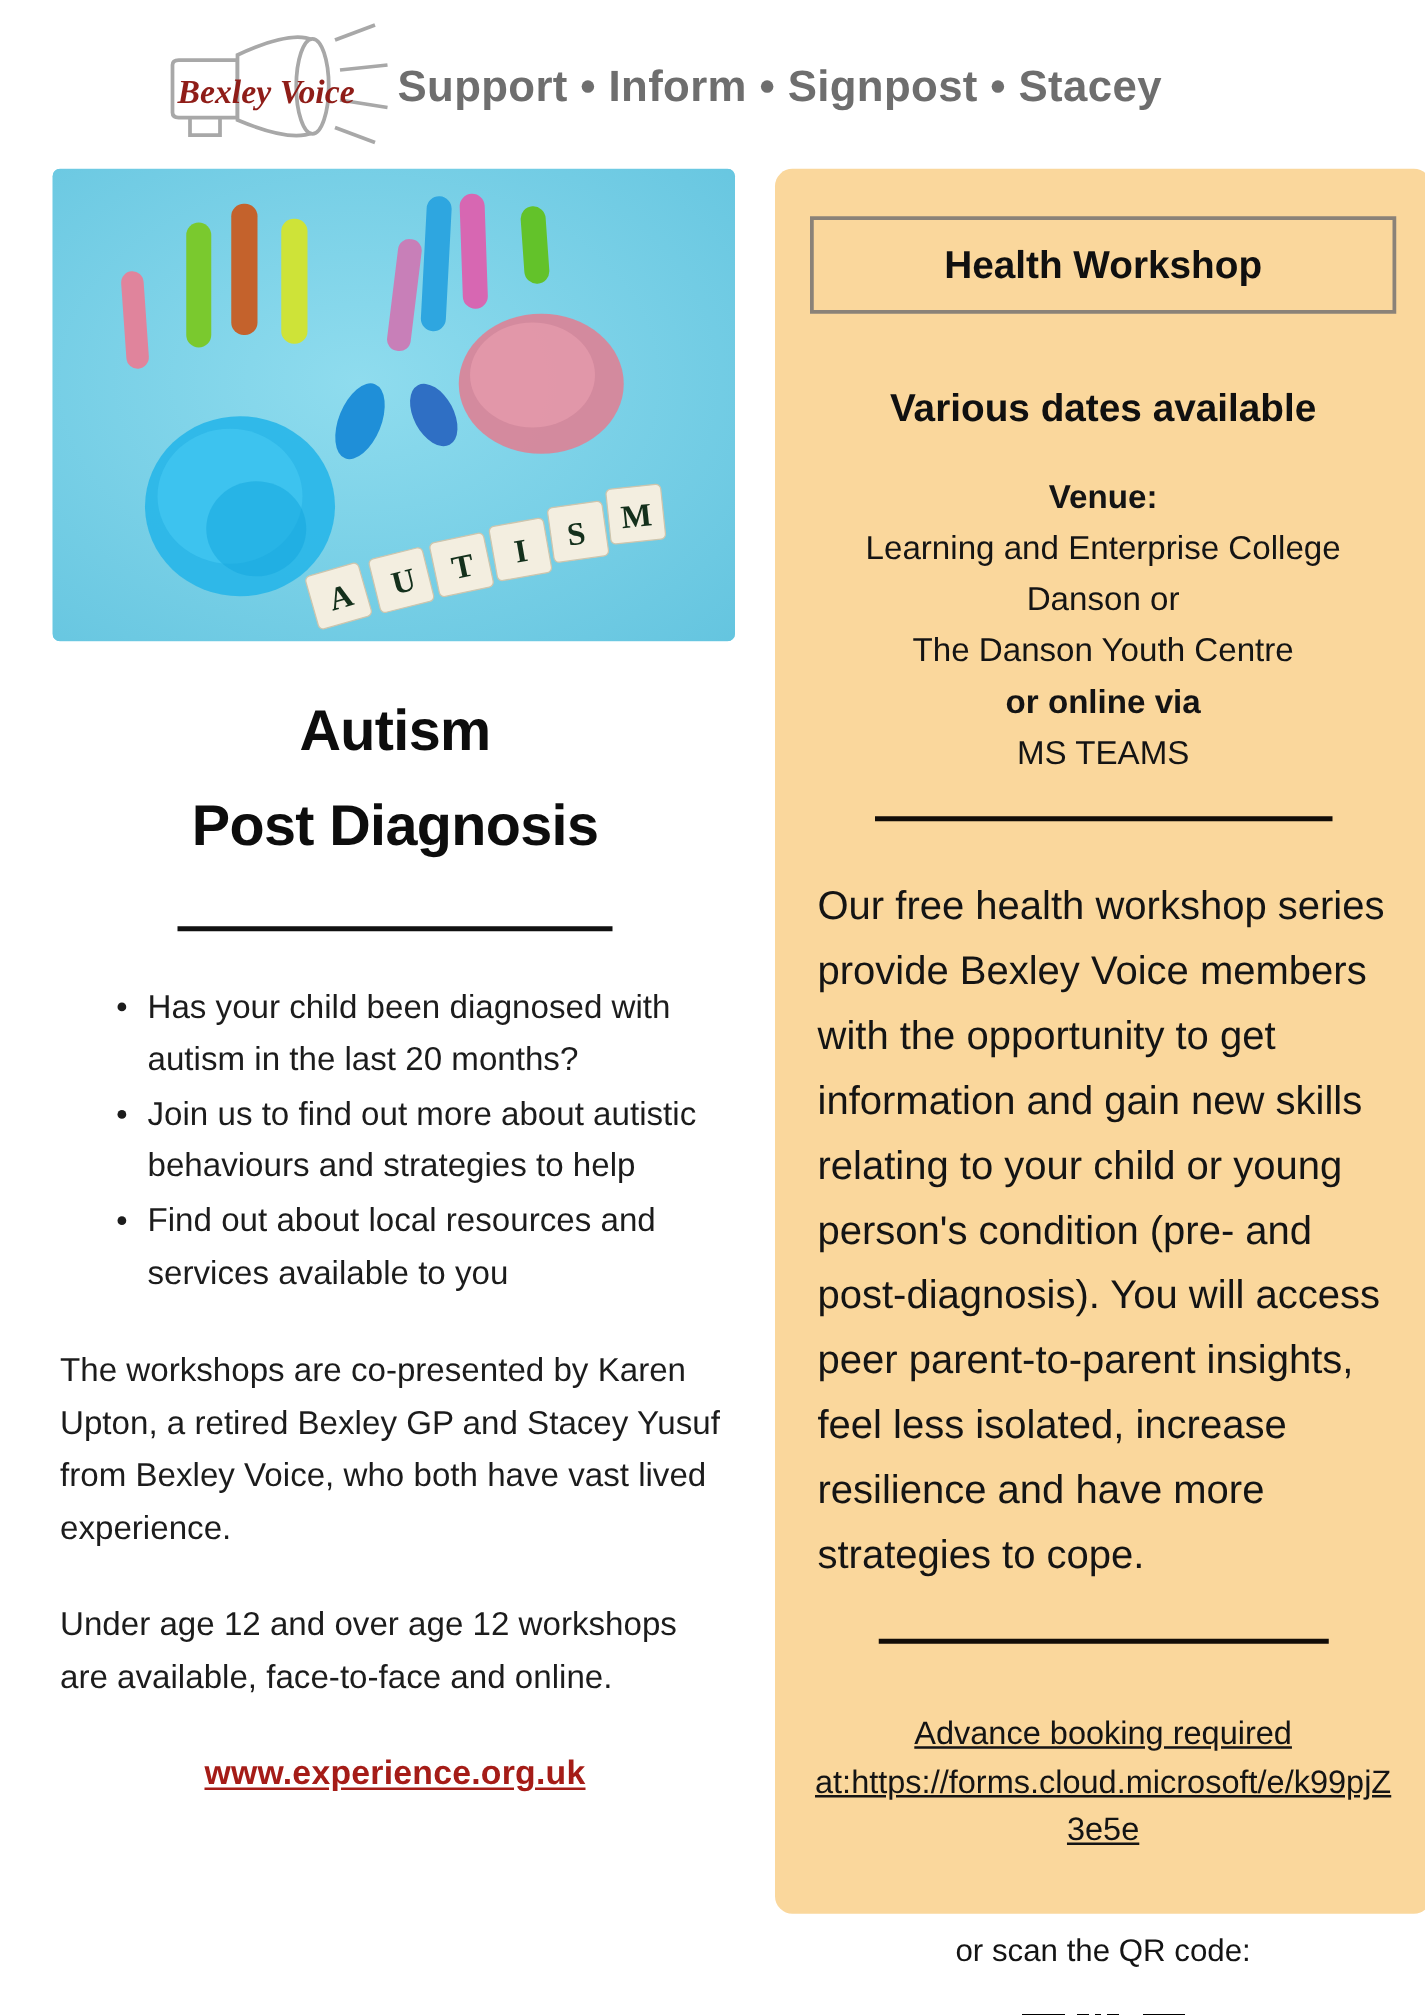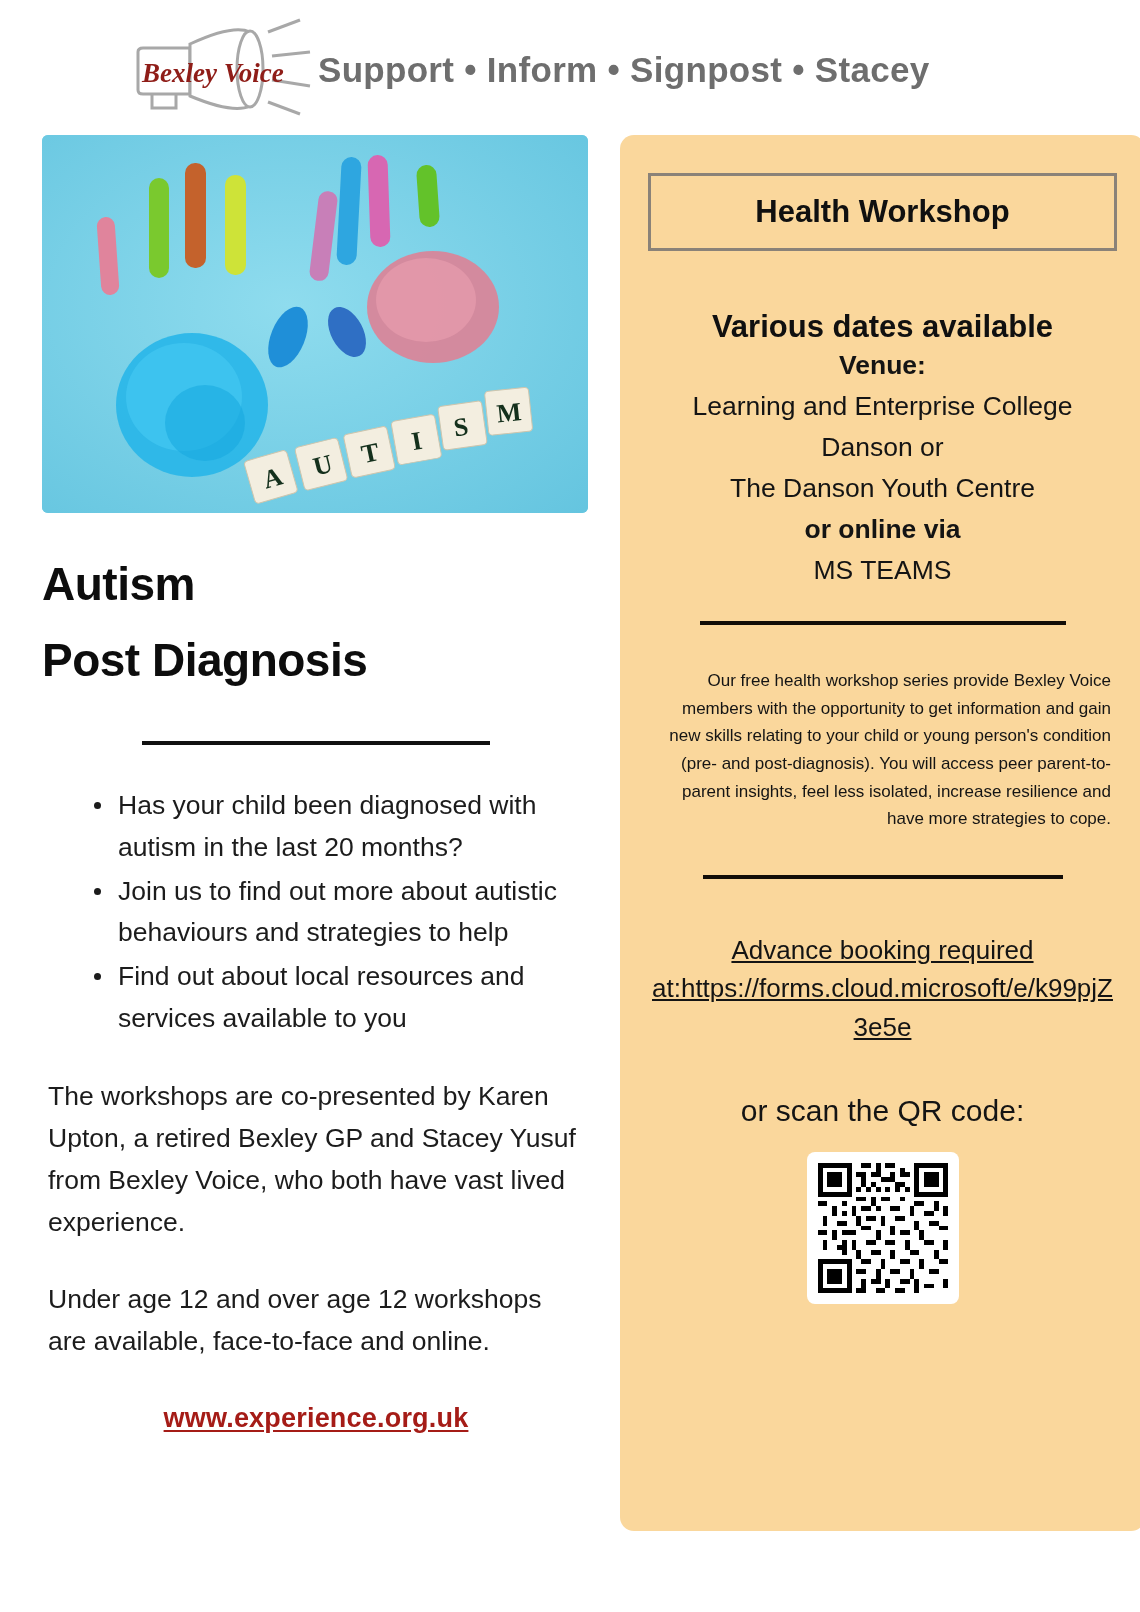--- a/index.html
+++ b/index.html
@@ -57,20 +57,21 @@
     height: 378px;
     border-radius: 6px;
     overflow: hidden;
     position: relative;
     background: #7fd4e8;
   }
   .photo svg { display: block; width: 100%; height: 100%; }
 
   .main-title {
     margin-top: 34px;
+    text-align: center;
     font-size: 46px;
     font-weight: bold;
     line-height: 1.65;
     color: #0d0d0d;
     letter-spacing: -0.5px;
   }
 
   .title-rule {
     width: 348px;
     height: 4px;
@@ -149,37 +150,38 @@
   .various {
     text-align: center;
     font-size: 31px;
     font-weight: bold;
     color: #101010;
     margin-top: 58px;
   }
 
   .venue {
     text-align: center;
+    margin-top: 32px;
     font-size: 26.5px;
     line-height: 1.55;
     color: #141414;
   }
   .venue .b { font-weight: bold; display: block; }
   .venue .n { display: block; }
 
   .divider {
     height: 4px;
     background: #120d08;
     margin: 30px auto 0 auto;
     width: 366px;
   }
 
   .panel-para {
-    text-align: right;
-    font-size: 17px;
+    text-align: left;
+    font-size: 32px;
     line-height: 1.62;
     color: #141414;
     margin-top: 42px;
     padding: 0 6px;
   }
 
   .divider2 {
     height: 4px;
     background: #120d08;
     margin: 42px auto 0 auto;
@@ -193,23 +195,23 @@
     font-size: 26px;
     line-height: 1.48;
     color: #141414;
     text-decoration: underline;
     text-underline-offset: 2px;
     word-break: break-word;
   }
 
   .qr-label {
     text-align: center;
-    font-size: 30px;
+    font-size: 25px;
     color: #141414;
-    margin-top: 48px;
+    margin-top: 64px;
   }
 
   .qr-wrap {
     margin: 24px auto 0 auto;
     width: 152px;
     height: 152px;
     background: #ffffff;
     border-radius: 8px;
     padding: 6px;
   }

